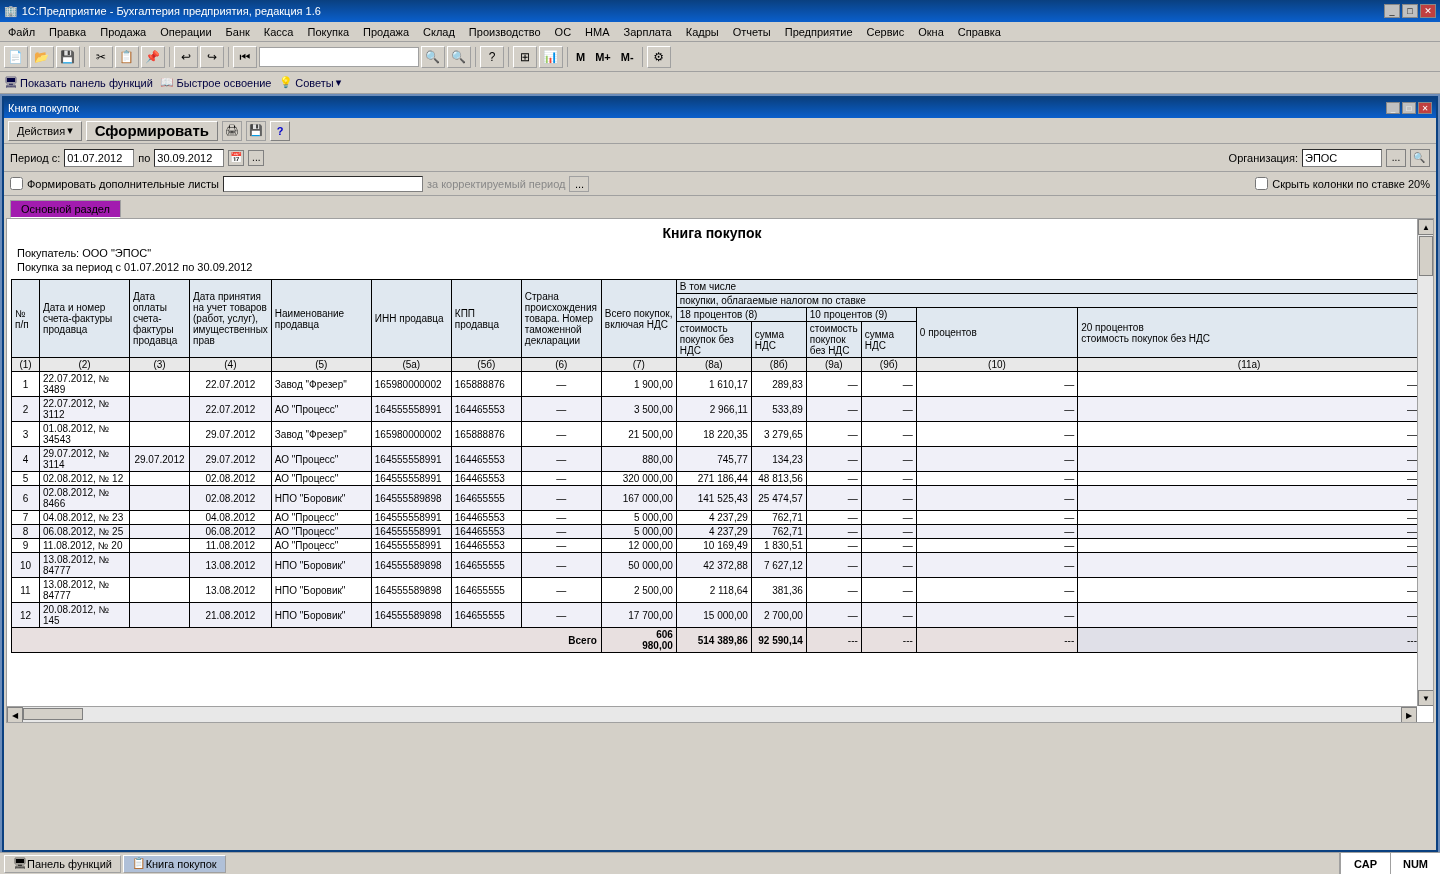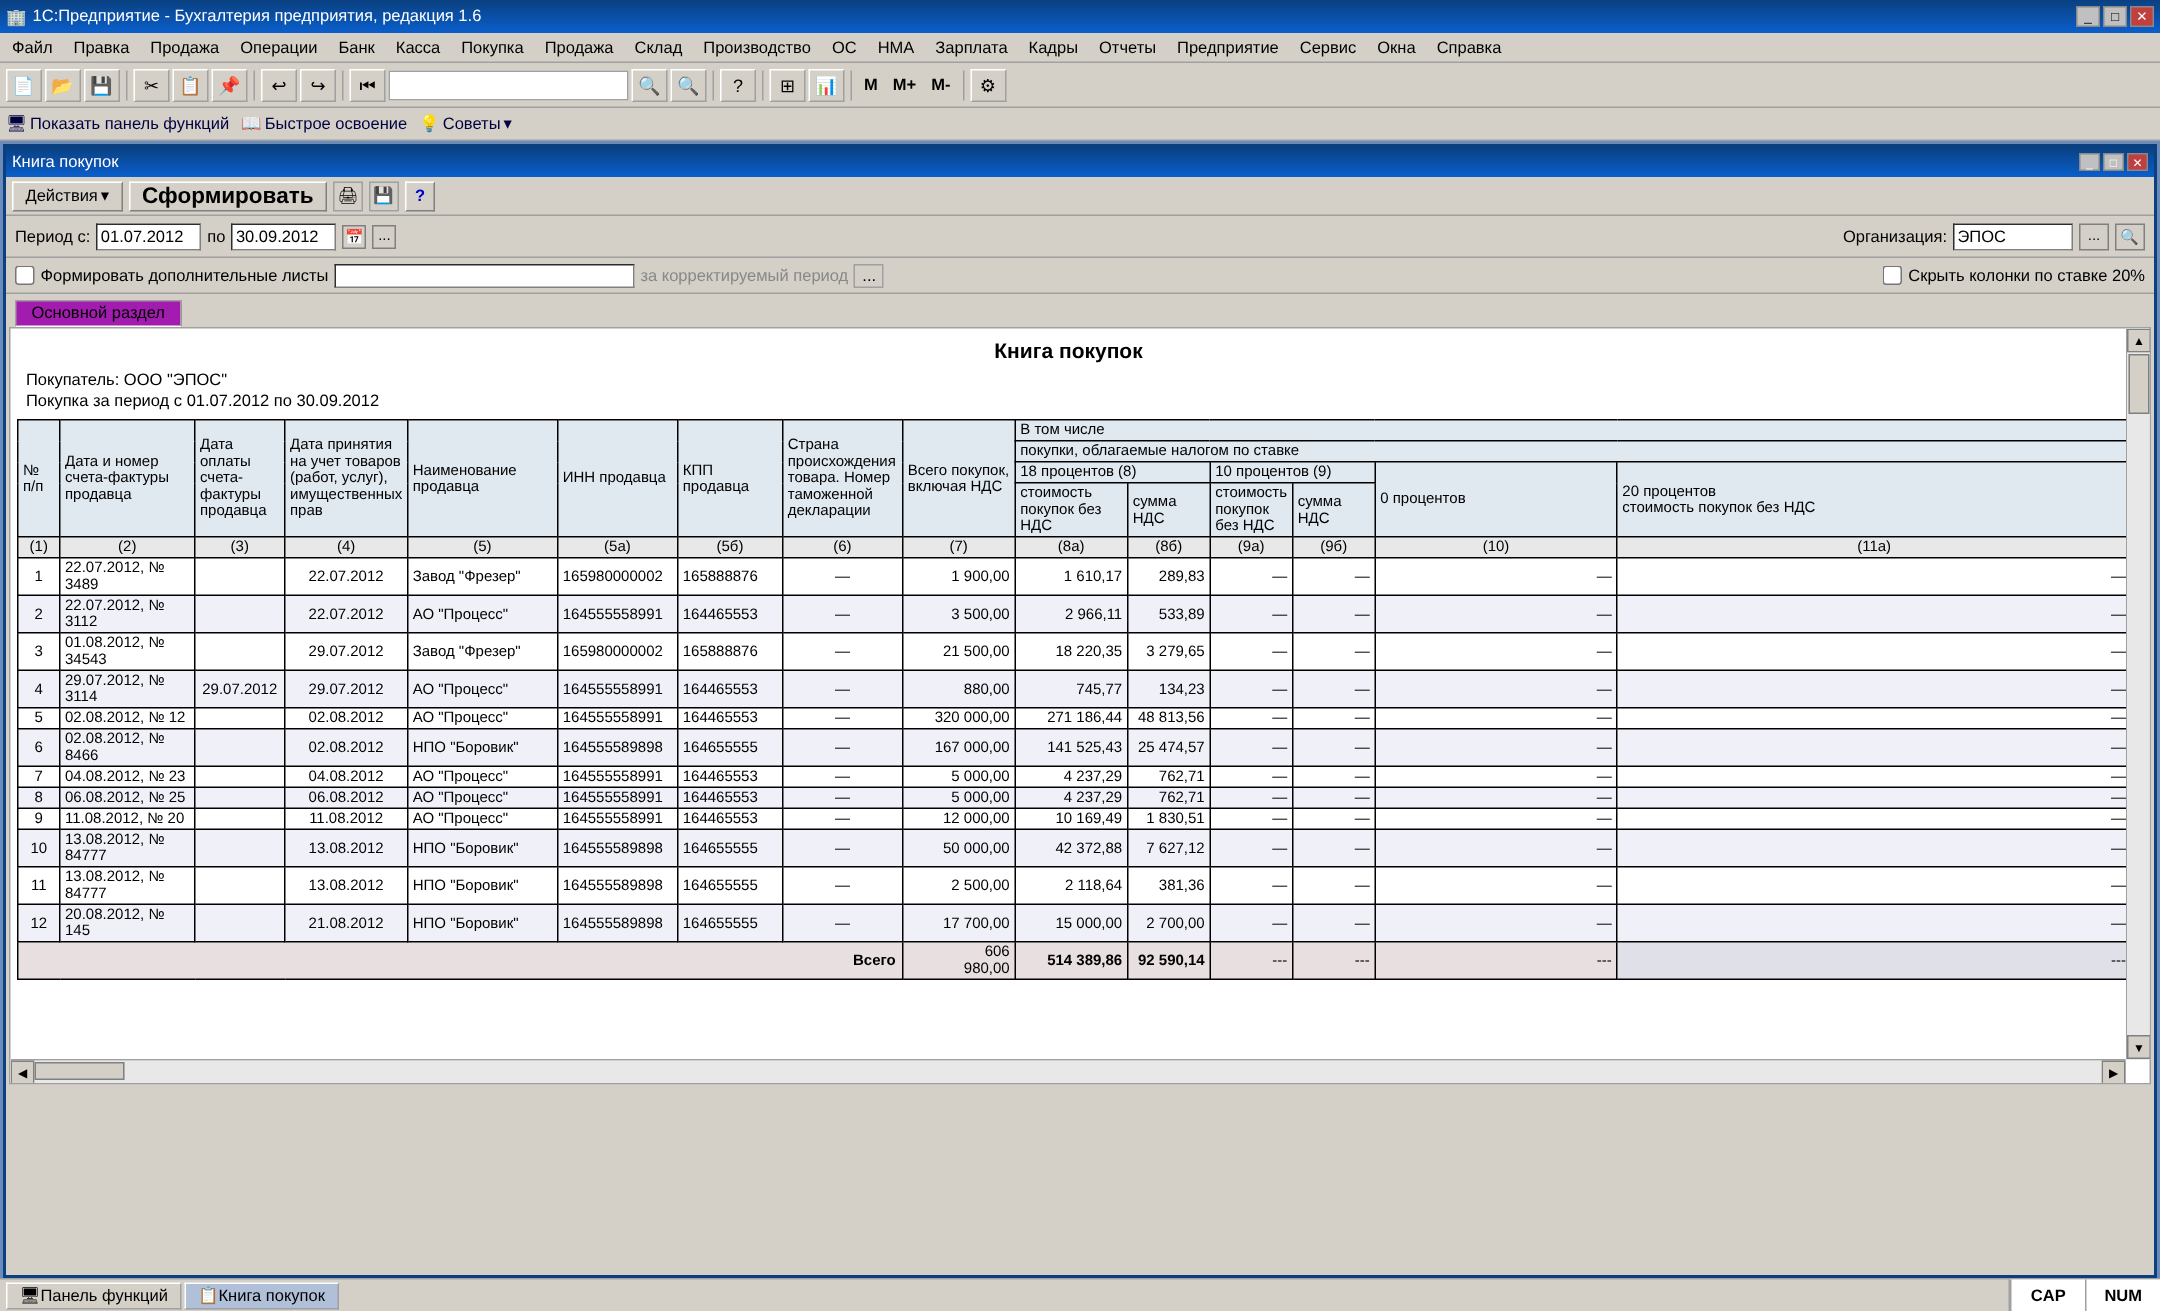--- a/index.html
+++ b/index.html
@@ -740,21 +740,21 @@
     <td class="num-cell">2 700,00</td>
     <td class="num-cell">—</td>
     <td class="num-cell">—</td>
     <td class="num-cell">—</td>
     <td class="num-cell">—</td>
   </tr>
             </tbody>
           <tfoot>
             <tr style="background:#e8e0e0;">
               <td colspan="8" style="font-weight:bold;text-align:right;padding-right:4px;">Всего</td>
-              <td class="num-cell" style="font-weight:normal;padding-left:32px;">606 980,00</td>
+              <td class="num-cell" style="font-weight:bold;padding-left:32px;">606 980,00</td>
               <td class="num-cell" style="font-weight:bold;">514 389,86</td>
               <td class="num-cell" style="font-weight:bold;">92 590,14</td>
               <td class="num-cell">---</td>
               <td class="num-cell">---</td>
               <td class="num-cell">---</td>
               <td class="num-cell" style="background:#e0e0e8;">---</td>
             </tr>
           </tfoot>
         </table>
       </div>

